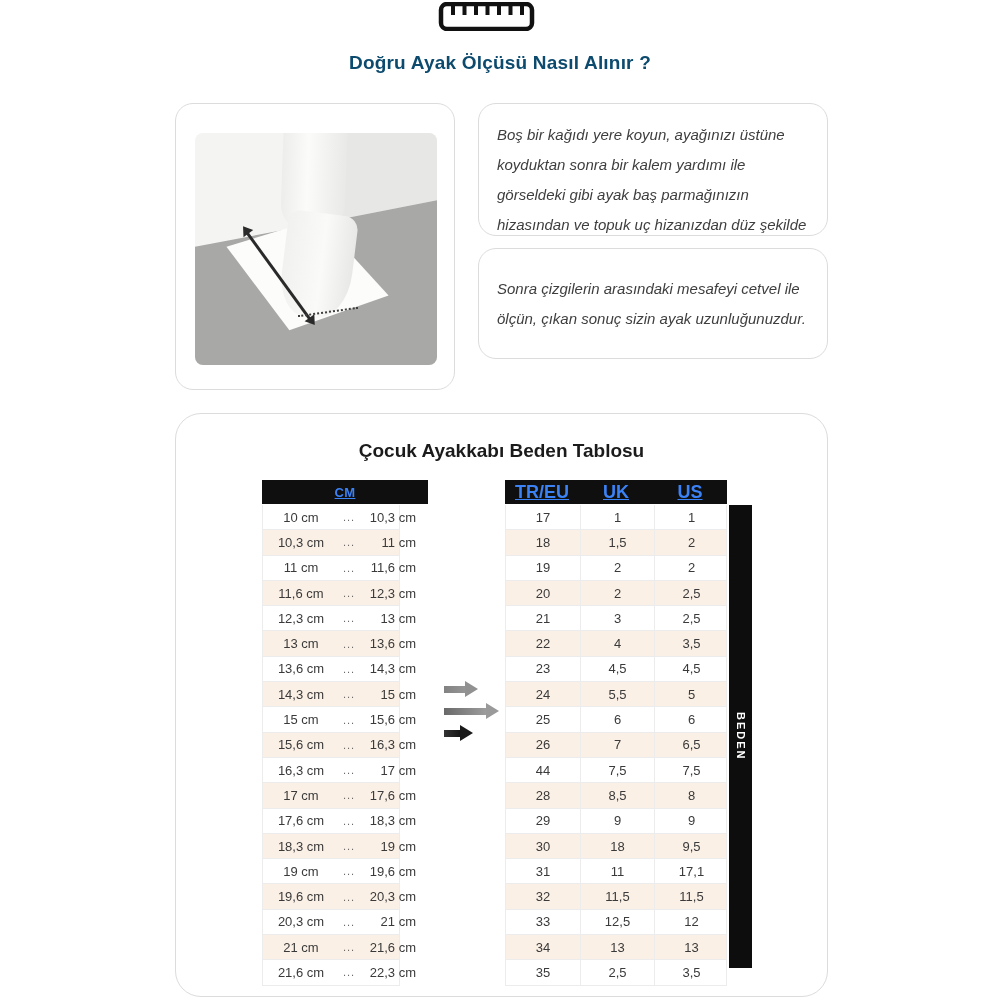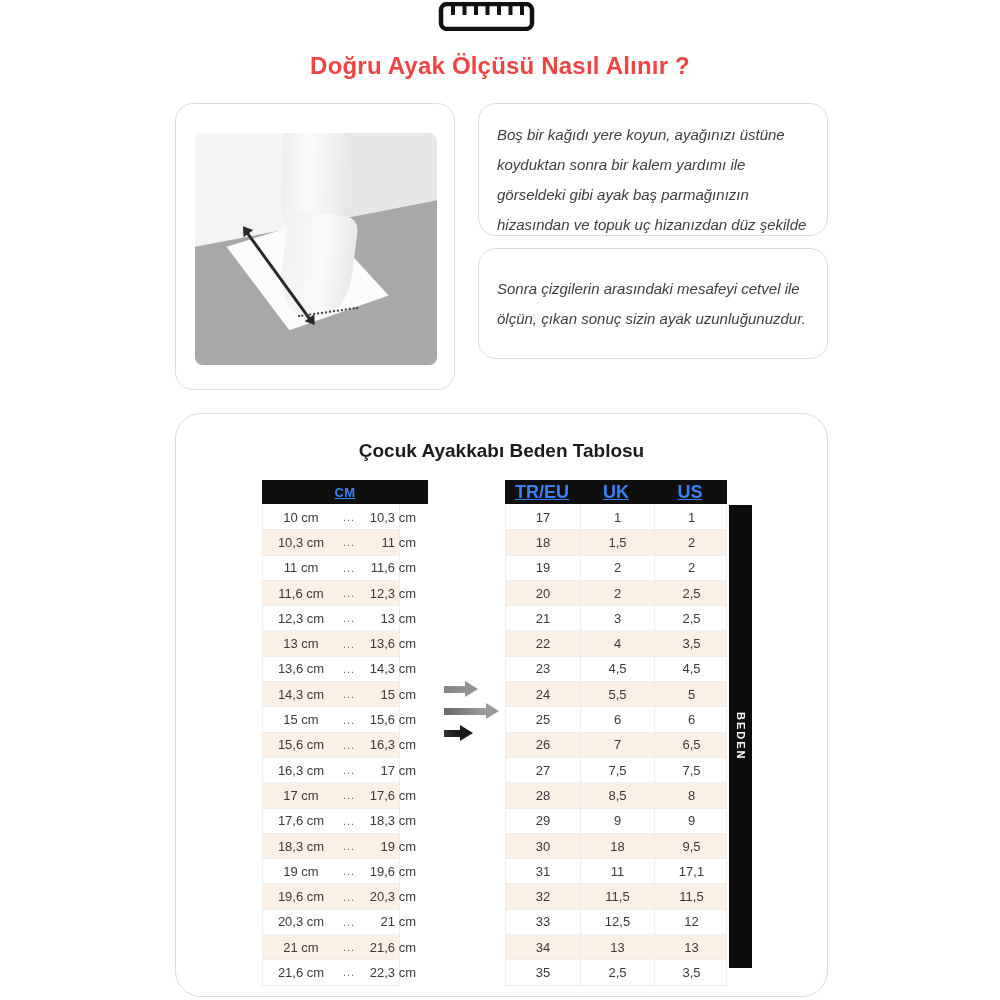--- a/index.html
+++ b/index.html
@@ -2,21 +2,21 @@
 <html><head>
 <meta charset="utf-8">
 <style>
   * { margin:0; padding:0; box-sizing:border-box; }
   body { background:#ffffff; font-family:"Liberation Sans", sans-serif; }
   #screen { position:relative; width:1000px; height:1000px; background:#ffffff; overflow:hidden; }
 
   
   .ruler-wrap { position:absolute; left:438px; top:2px; width:97px; height:29px; }
   .page-title { position:absolute; left:0; top:52px; width:1000px; text-align:center;
-    font-size:24px; font-weight:700; color:#ef4444; letter-spacing:.2px; }
+    font-size:19px; font-weight:700; color:#0c4a6e; letter-spacing:.2px; }
 
   
   .card { position:absolute; background:#fff; border:1px solid #dcdcdc; border-radius:18px; }
   .photo-card { left:175px; top:103px; width:280px; height:287px; }
   .photo { position:absolute; left:19px; top:29px; width:242px; height:232px;
     border-radius:8px; overflow:hidden; background:#f4f4f3; }
   .wall-right { position:absolute; inset:0; background:#e7e7e5;
     clip-path:polygon(51% 0, 100% 0, 100% 29%, 51% 39%); }
   .floor { position:absolute; inset:0; background:#a8a8a6;
     clip-path:polygon(0 49%, 51% 39%, 100% 29%, 100% 100%, 0 100%); }
@@ -280,21 +280,21 @@
         <span class="">25</span>
         <span class="">6</span>
         <span class="">6</span>
       </div>
       <div class="trow size-row alt">
         <span class="">26</span>
         <span class="">7</span>
         <span class="">6,5</span>
       </div>
       <div class="trow size-row">
-        <span class="">27</span>
+        <span class="">44</span>
         <span class="">7,5</span>
         <span class="">7,5</span>
       </div>
       <div class="trow size-row alt">
         <span class="">28</span>
         <span class="">8,5</span>
         <span class="">8</span>
       </div>
       <div class="trow size-row">
         <span class="">29</span>

